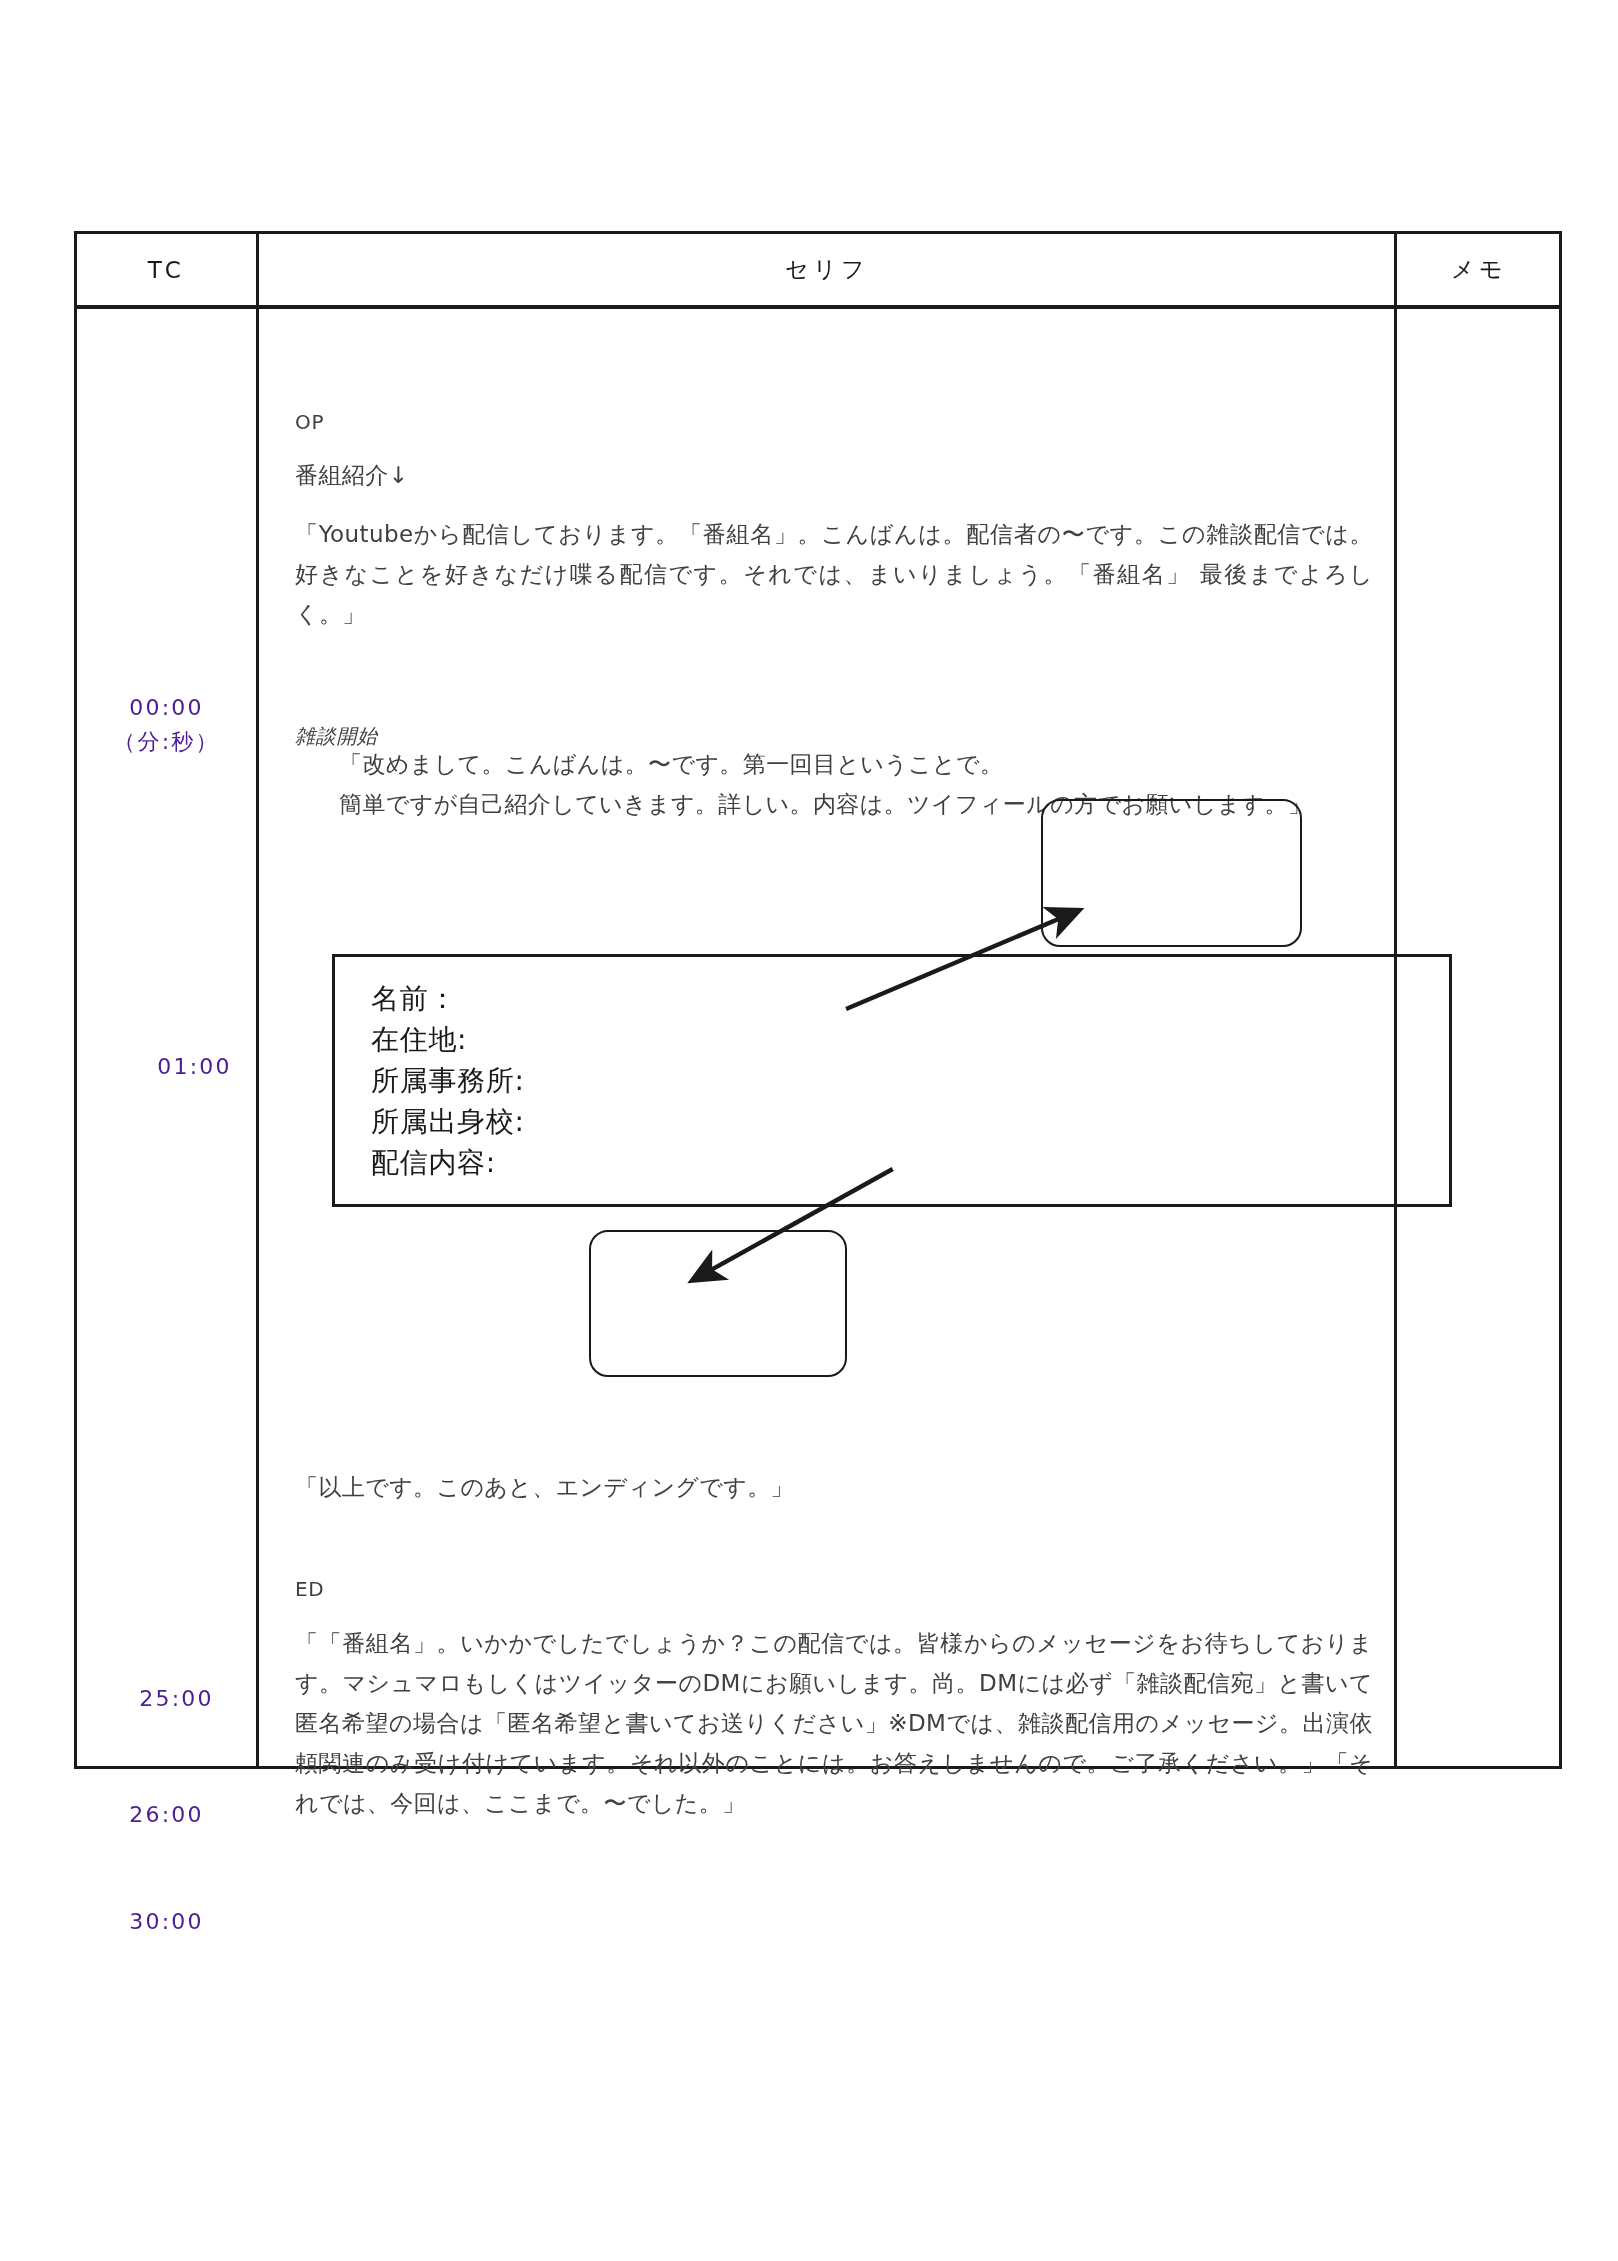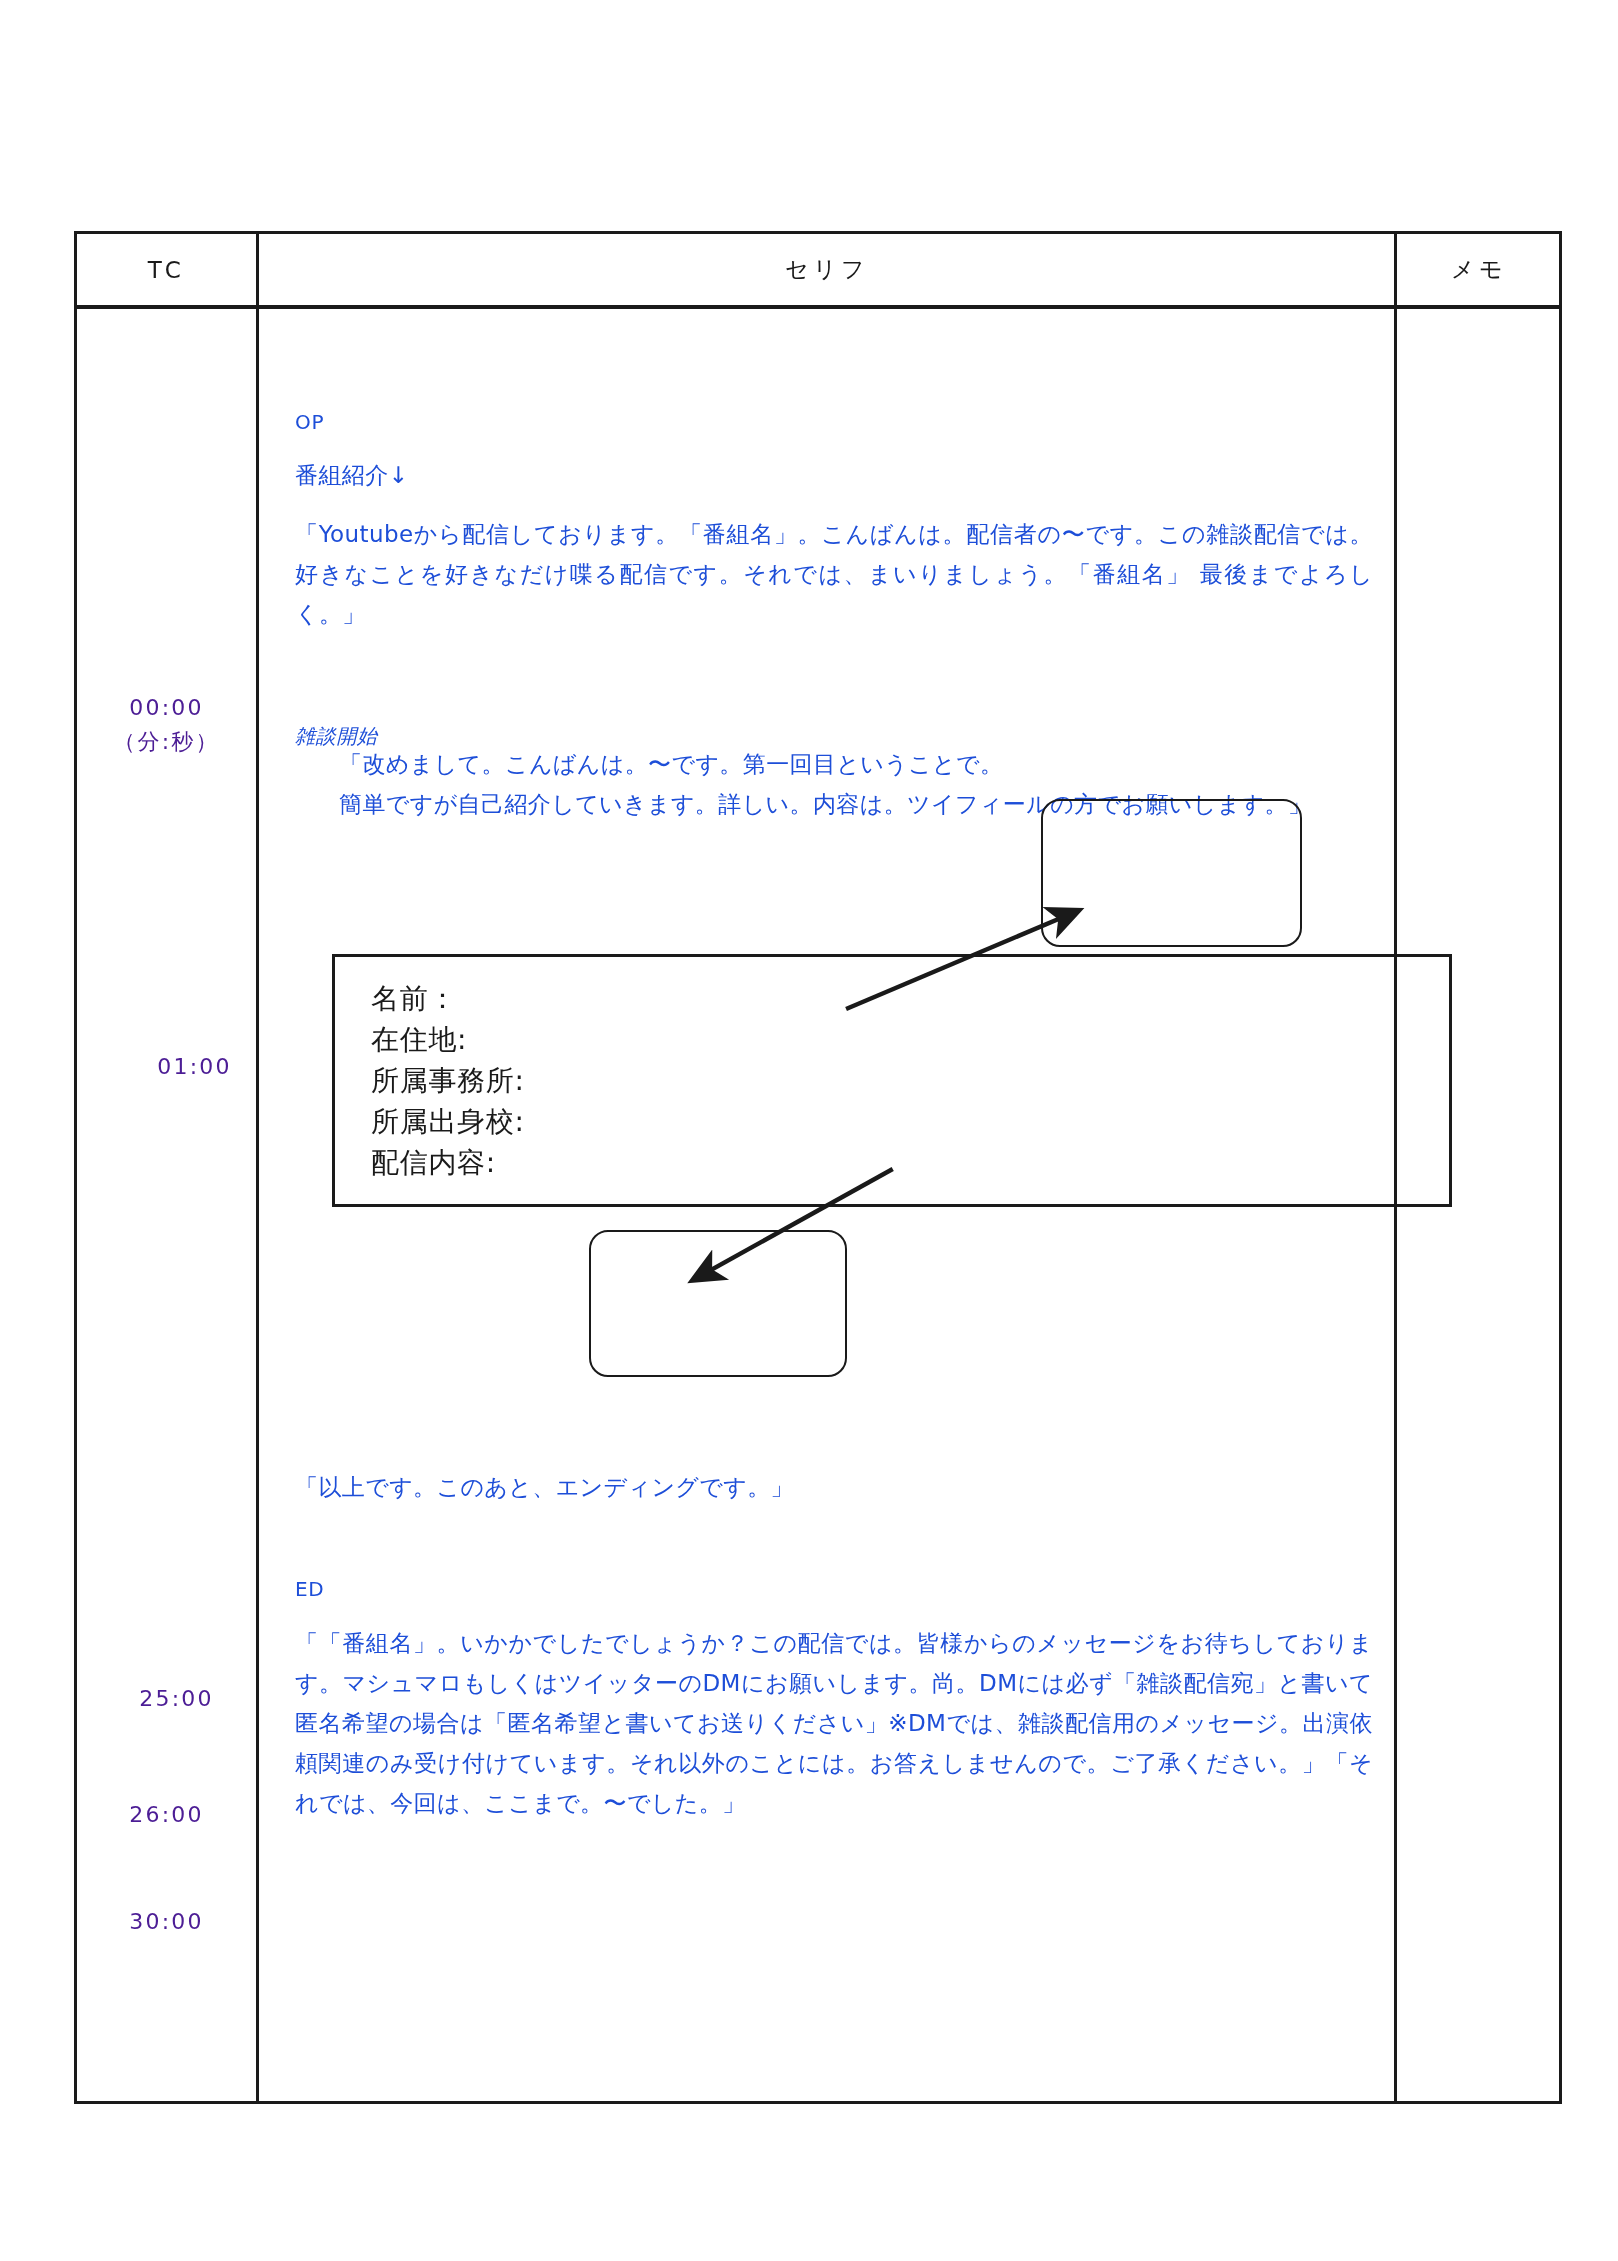--- a/index.html
+++ b/index.html
@@ -15,21 +15,21 @@
     color: #000000;
     overflow: hidden;
   }
 
   
   .sheet {
     position: absolute;
     left: 74px;
     top: 231px;
     width: 1488px;          
-    height: 1873px;         
+    height: 1538px;         
     box-sizing: border-box;
     border: 3px solid #1a1a1a;
   }
 
   
   .vrule {
     position: absolute;
     top: 0;
     bottom: 0;
     width: 3px;
@@ -87,21 +87,21 @@
     left: 182px;
     top: 75px;
     width: 1136px;
     bottom: 0;
   }
 
   .blk {
     position: absolute;
     left: 36px;
     width: 1078px;
-    color: #1d4ed8;
+    color: #404040;
   }
   .label {
     font-size: 20px;
     letter-spacing: 0.7px;
     line-height: 30px;
   }
   .para {
     font-size: 23px;
     line-height: 40px;
     letter-spacing: 0.4px;

